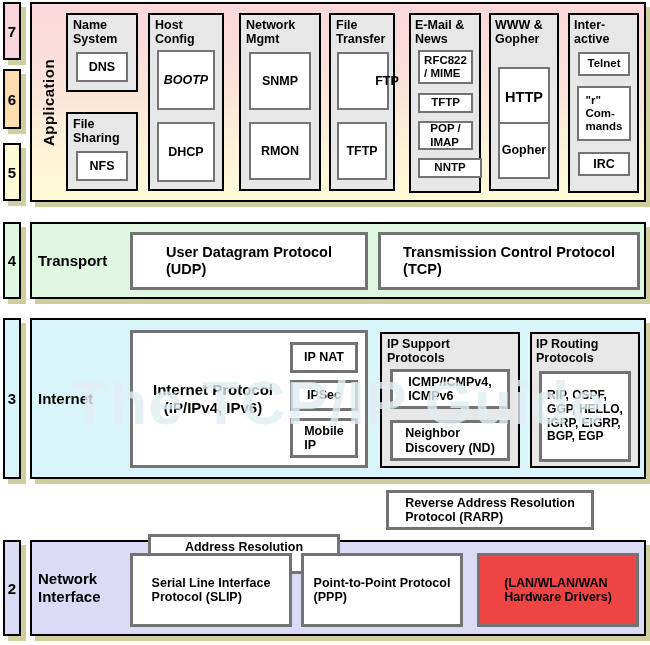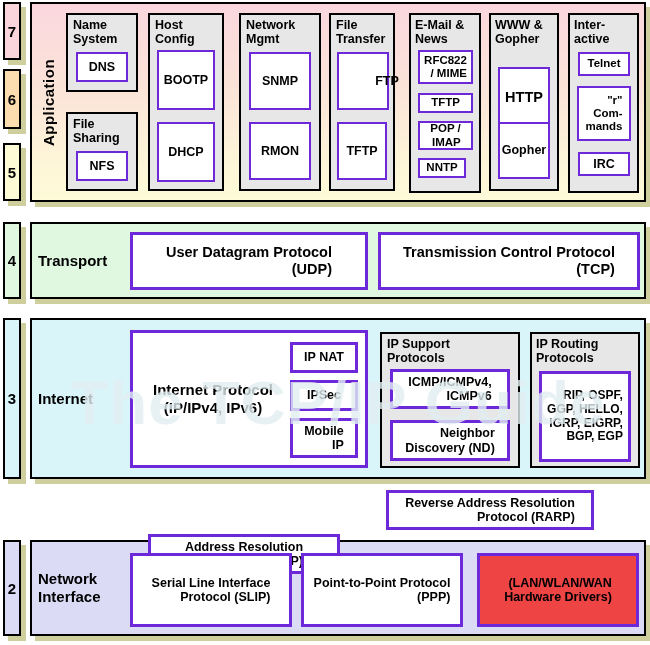--- a/index.html
+++ b/index.html
@@ -7,22 +7,22 @@
   #stage{position:relative; width:650px; height:645px; background:#ffffff; overflow:hidden; color:#000;}
   .band{position:absolute; box-sizing:border-box; border:2px solid #000; box-shadow:5px 5px 0 #cfcf9e;}
   .num{position:absolute; box-sizing:border-box; border:2px solid #000; box-shadow:5px 5px 0 #cfcf9e;
        display:flex; align-items:center; justify-content:center; font-weight:bold; font-size:15px;}
   .vlabel{position:absolute; display:flex; align-items:center; justify-content:center;}
   .vlabel span{transform:rotate(-90deg); white-space:nowrap; font-weight:bold; font-size:15px; letter-spacing:.5px;}
   .blabel{position:absolute; display:flex; align-items:center; font-weight:bold; font-size:15px;
           white-space:pre-line; line-height:1.2;}
   .group{position:absolute; box-sizing:border-box; background:#e7e7e7; border:2px solid #000;}
   .glabel{position:absolute; font-weight:bold; font-size:12.5px; line-height:1.15; white-space:pre-line;}
-  .box{position:absolute; box-sizing:border-box; background:#fff; border:2px solid #6d28d9;
-       display:flex; align-items:center; justify-content:center; text-align:right;
+  .box{position:absolute; box-sizing:border-box; background:#fff; border:2px solid #737373;
+       display:flex; align-items:center; justify-content:center; text-align:left;
        font-weight:bold; font-size:12.5px; line-height:1.15; white-space:pre-line; z-index:3;}
   .box.b3{border-width:3px;}
   .box.big{font-size:14.5px;}
   .box.gray{background:#ef4444;}
   .iptext{position:absolute; display:flex; align-items:center; justify-content:center; text-align:center;
           font-weight:bold; font-size:15px; line-height:1.2; white-space:pre-line; z-index:3;}
   #watermark{position:absolute; left:30px; top:332px; width:616px; height:140px; z-index:50;
              display:flex; align-items:center; justify-content:center;
              font-weight:bold; font-size:62px; letter-spacing:1px; white-space:nowrap;
              color:#e2eef2; opacity:.8; pointer-events:none;}
@@ -53,21 +53,21 @@
   <div class="box" style="left:76px;top:52px;width:52px;height:30px;">DNS</div>
 
   <div class="group" style="left:66px;top:112px;width:72px;height:79px;"></div>
   <div class="glabel" style="left:73px;top:117px;">File
 Sharing</div>
   <div class="box" style="left:76px;top:151px;width:52px;height:30px;">NFS</div>
 
   <div class="group" style="left:148px;top:13px;width:76px;height:178px;"></div>
   <div class="glabel" style="left:155px;top:18px;">Host
 Config</div>
-  <div class="box" style="left:157px;top:50px;width:58px;height:60px;">BOOTP</div>
+  <div class="box" style="left:157px;top:50px;width:58px;height:60px;font-style:italic;">BOOTP</div>
   <div class="box" style="left:157px;top:122px;width:58px;height:60px;">DHCP</div>
 
   <div class="group" style="left:239px;top:13px;width:82px;height:178px;"></div>
   <div class="glabel" style="left:246px;top:18px;">Network
 Mgmt</div>
   <div class="box" style="left:249px;top:122px;width:62px;height:58px;">RMON</div>
   <div class="box" style="left:249px;top:52px;width:62px;height:58px;">SNMP</div>
 
   <div class="group" style="left:329px;top:13px;width:66px;height:178px;"></div>
   <div class="glabel" style="left:336px;top:18px;">File
@@ -76,21 +76,21 @@
   <div class="box" style="left:337px;top:122px;width:50px;height:58px;">TFTP</div>
 
   <div class="group" style="left:409px;top:13px;width:72px;height:180px;"></div>
   <div class="glabel" style="left:415px;top:18px;">E-Mail &amp;
 News</div>
   <div class="box" style="left:418px;top:50px;width:55px;height:34px;font-size:11.5px;">RFC822
 / MIME</div>
   <div class="box" style="left:418px;top:93px;width:55px;height:20px;font-size:11.5px;">TFTP</div>
   <div class="box" style="left:418px;top:121px;width:55px;height:29px;font-size:11.5px;">POP /
 IMAP</div>
-  <div class="box" style="left:418px;top:158px;width:48px;height:20px;font-size:11.5px;">NNTP</div>
+  <div class="box" style="left:418px;top:158px;width:64px;height:20px;font-size:11.5px;">NNTP</div>
 
   <div class="group" style="left:489px;top:13px;width:70px;height:178px;"></div>
   <div class="glabel" style="left:495px;top:18px;">WWW &amp;
 Gopher</div>
   <div class="box big" style="left:498px;top:67px;width:52px;height:60px;">HTTP</div>
   <div class="box" style="left:498px;top:122px;width:52px;height:57px;">Gopher</div>
 
   <div class="group" style="left:568px;top:13px;width:71px;height:180px;"></div>
   <div class="glabel" style="left:574px;top:18px;">Inter-
 active</div>

